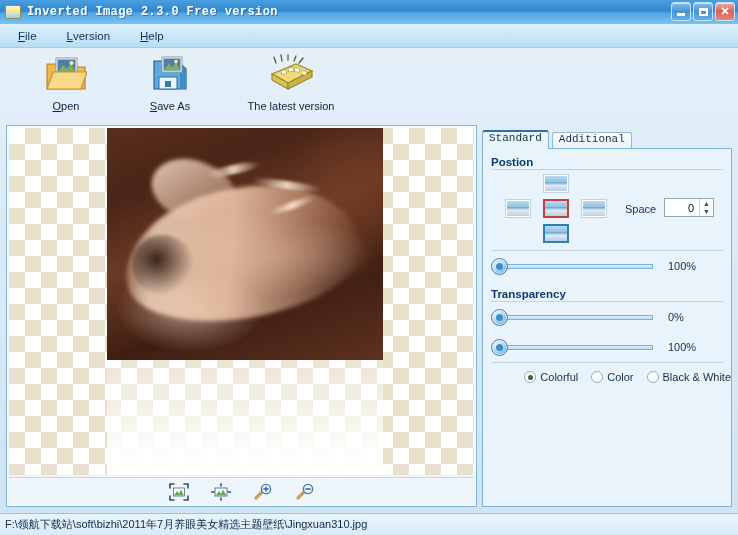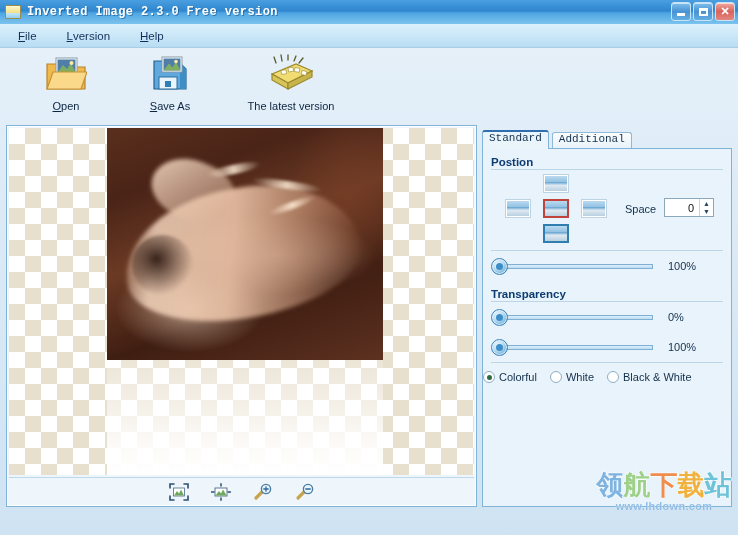--- a/index.html
+++ b/index.html
@@ -221,21 +221,21 @@
     background:radial-gradient(circle at 38% 34%,#eaf6fd 0%,#bfdff3 38%,#77b6de 70%,#4b93c6 100%);
     border:1px solid #3f84b8;box-sizing:border-box;
     box-shadow:0 0 0 1px rgba(255,255,255,.7) inset;
   }
   .slider .thumbknob::after{
     content:"";position:absolute;left:4px;top:4px;width:7px;height:7px;
     border-radius:50%;background:#3b8ec8;
   }
   .slider-val{font-size:11px;color:#13314c;margin-left:12px;white-space:nowrap;}
 
-  .radio-row{display:flex;align-items:center;height:28px;padding-left:0;gap:13px;}
+  .radio-row{display:flex;align-items:center;height:28px;padding-left:0;gap:13px;justify-content:flex-end;}
   .radio{display:flex;align-items:center;cursor:pointer;}
   .radio .dot{
     width:12px;height:12px;border-radius:50%;box-sizing:border-box;
     border:1px solid #8fadc2;background:#fff;position:relative;margin-right:4px;
   }
   .radio.on .dot::after{
     content:"";position:absolute;left:2.5px;top:2.5px;width:5px;height:5px;
     border-radius:50%;background:#2c6c3f;
   }
   .radio .rl{font-size:11px;color:#12304c;white-space:nowrap;}
@@ -498,32 +498,29 @@
       </div>
 
       <div class="grp-rule"></div>
       <div class="radio-row">
         <div class="radio on">
           <span class="dot"></span>
           <span class="rl">Colorful</span>
         </div>
         <div class="radio">
           <span class="dot"></span>
-          <span class="rl">White</span>
+          <span class="rl">Color</span>
         </div>
         <div class="radio">
           <span class="dot"></span>
           <span class="rl">Black &amp; White</span>
         </div>
       </div>
 
     </div>
   </div>
 
-  <div class="watermark">
-    <div class="wm-cn">
-      <span class="c1">领</span><span class="c2">航</span><span class="c3">下</span><span class="c4">载</span><span class="c5">站</span>
-    </div>
-    <div class="wm-url">www.lhdown.com</div>
+
+  <div class="statusbar">
+    <div class="path">F:\领航下载站\soft\bizhi\2011年7月养眼美女精选主题壁纸\Jingxuan310.jpg</div>
   </div>
 
-
 </div>
 
 </body></html>

